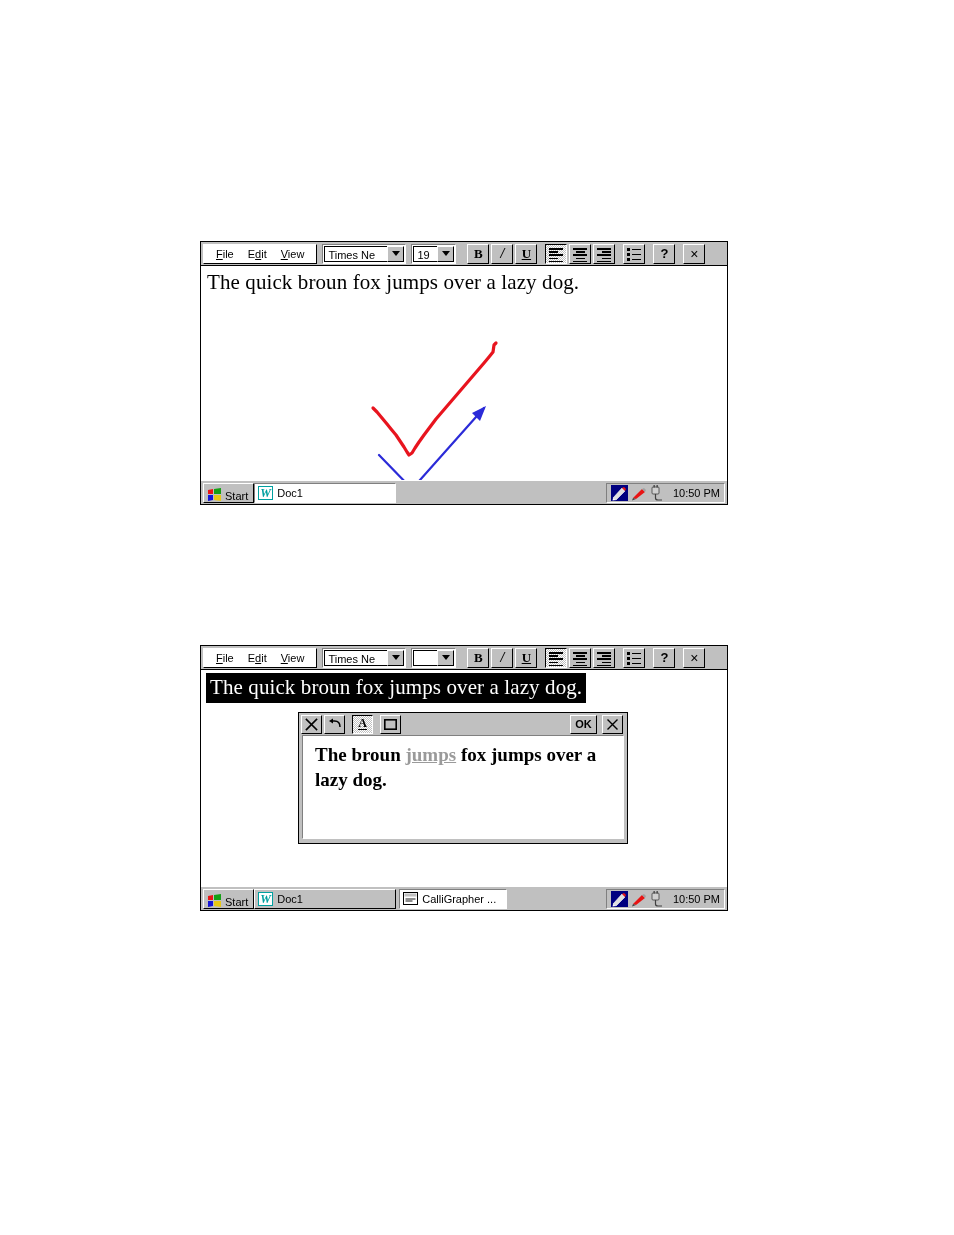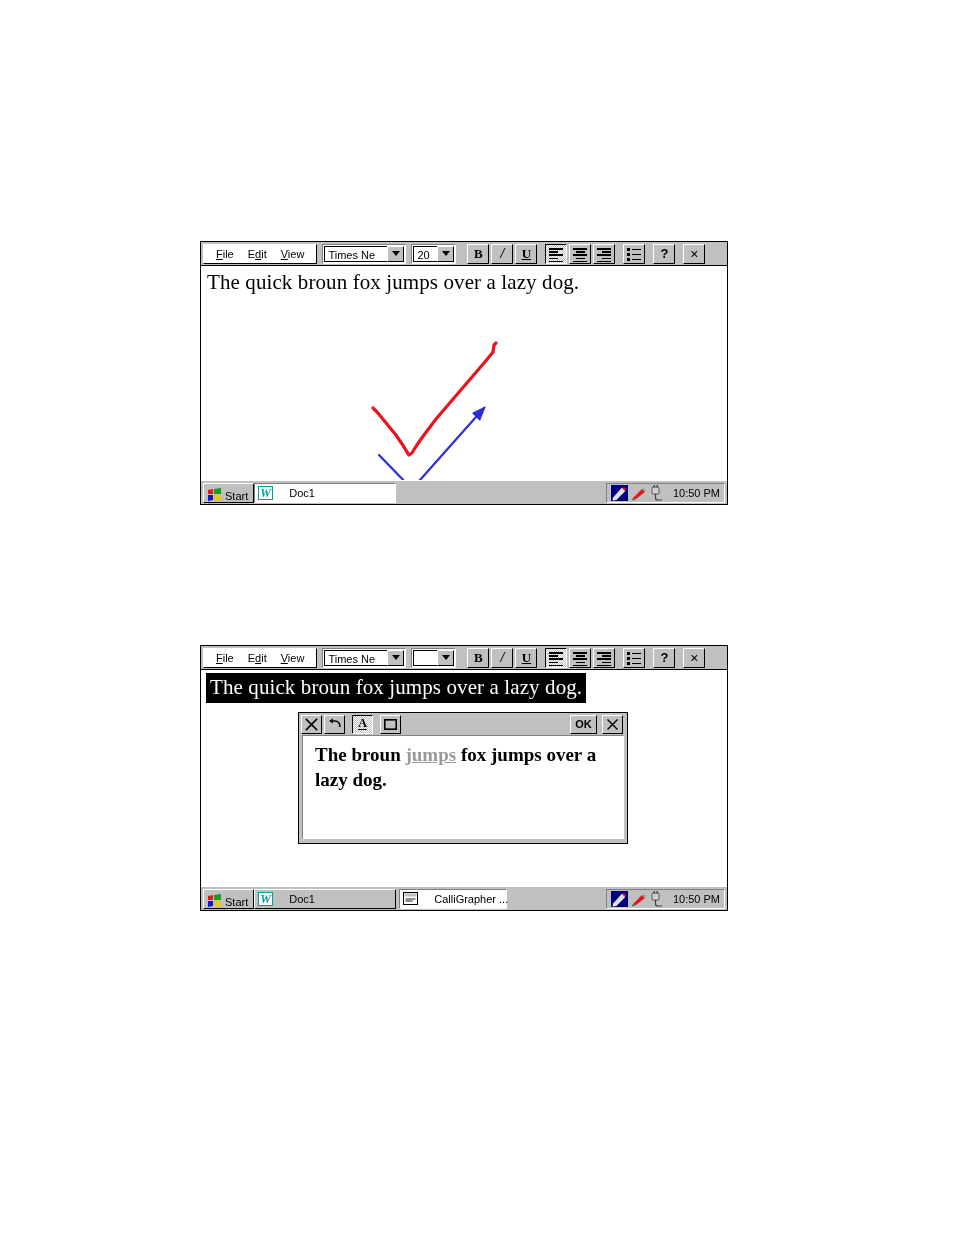--- a/index.html
+++ b/index.html
@@ -198,21 +198,21 @@
     margin-right: 3px;
     flex: none;
   }
   .taskitem.raised {
     background: #c0c0c0;
     border-top: 1px solid #ffffff;
     border-left: 1px solid #ffffff;
     border-right: 1px solid #000000;
     border-bottom: 1px solid #000000;
   }
-  .taskitem .lbl { margin-left: 16px; white-space: nowrap; }
+  .taskitem .lbl { margin-left: 4px; white-space: nowrap; }
   .wicon { width:15px; height:14px; flex:none; }
   .cgicon { width:15px; height:13px; flex:none; }
 
   .trayspacer { flex: 1; }
   .tray {
     display: flex; align-items: center;
     height: 20px;
     padding: 0 4px;
     background: #c0c0c0;
     border-top: 1px solid #808080;
@@ -304,21 +304,21 @@
         <div class="menuitem">E<u>d</u>it</div>
         <div class="menuitem"><u>V</u>iew</div>
       </div>
 
       <div class="combo combo-font">
         <div class="cval">Times Ne</div>
         <div class="carrow"></div>
       </div>
 
       <div class="combo combo-size">
-        <div class="cval">20</div>
+        <div class="cval">19</div>
         <div class="carrow"></div>
       </div>
 
       <div class="tbtn gap">
           <b>B</b>
         </div>
       <div class="tbtn">
           <span class="ital">/</span>
         </div>
       <div class="tbtn">

